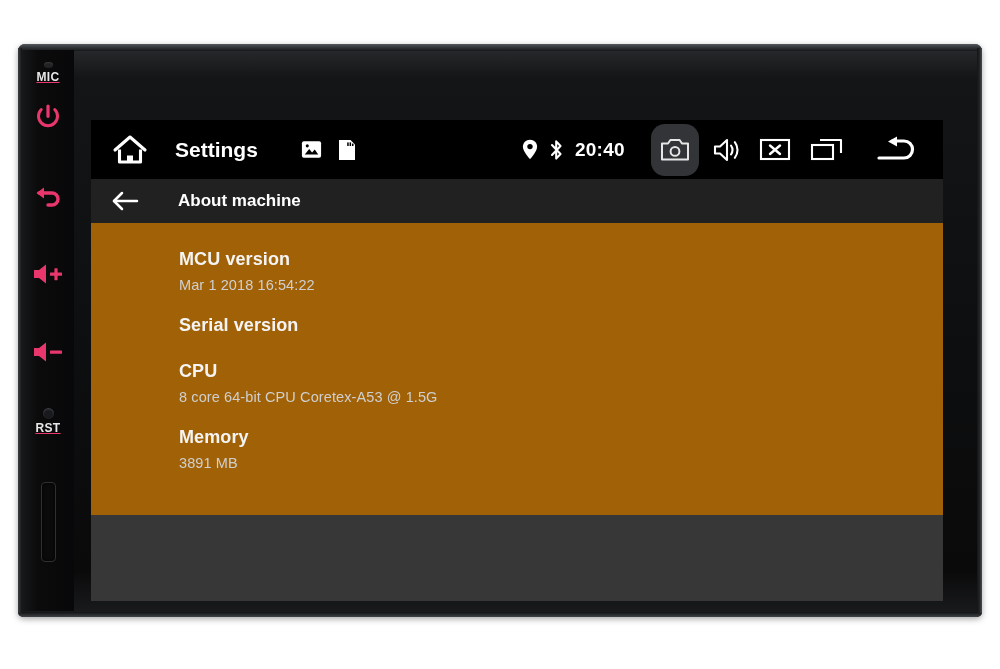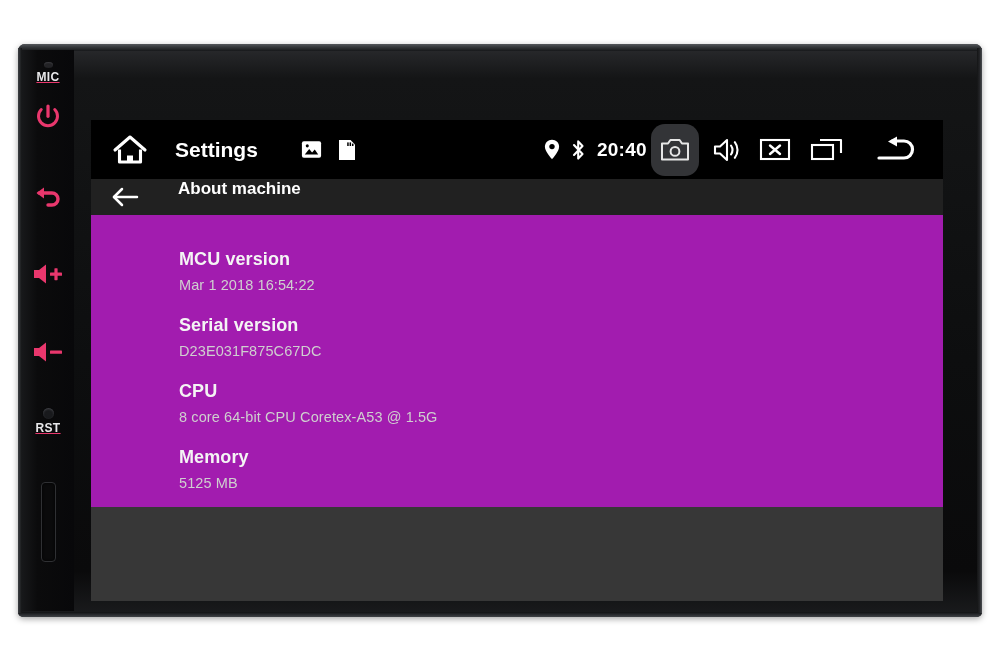--- a/index.html
+++ b/index.html
@@ -151,21 +151,21 @@
   #topbar-right {
     margin-left: auto;
     display: flex;
     align-items: center;
     height: 100%;
   }
   #status-cluster {
     display: flex;
     align-items: center;
     gap: 11px;
-    margin-right: 0;
+    margin-right: 22px;
   }
   #clock {
     color: #ffffff;
     font-size: 19px;
     font-weight: bold;
     letter-spacing: 0.3px;
   }
   .navkey {
     width: 48px;
     height: 100%;
@@ -178,46 +178,46 @@
   #capture-key {
     background: #333437;
     border-radius: 14px;
     height: 52px;
     margin: 0 4px;
   }
   #back-key { margin-right: 18px; margin-left: 14px; }
 
   
   #subheader {
-    height: 36px;
+    height: 44px;
     background: #212121;
     display: flex;
-    align-items: flex-start;
+    align-items: center;
     box-shadow: 0 1px 0 rgba(0,0,0,0.25);
   }
   #back-arrow-btn {
     width: 68px;
     height: 100%;
     display: flex;
     align-items: center;
     justify-content: center;
     cursor: pointer;
   }
   #page-title {
     color: #ffffff;
     font-size: 17px;
     font-weight: bold;
     margin-left: 19px;
   }
 
   
   #content {
-    background: #a21caf;
+    background: #a16207;
     height: 292px;
-    padding-top: 24px;
+    padding-top: 16px;
     box-sizing: border-box;
     overflow: hidden;
   }
   .list-item {
     padding: 10px 0 10px 88px;
     cursor: pointer;
   }
   .li-title {
     color: #f4f4f4;
     font-size: 18px;
@@ -386,30 +386,29 @@
 
       <div id="content">
 
         <div class="list-item">
           <div class="li-title">MCU version</div>
           <div class="li-sub">Mar  1 2018 16:54:22</div>
         </div>
 
         <div class="list-item">
           <div class="li-title">Serial version</div>
-          <div class="li-sub">D23E031F875C67DC</div>
         </div>
 
         <div class="list-item">
           <div class="li-title">CPU</div>
           <div class="li-sub">8 core 64-bit CPU Coretex-A53 @ 1.5G</div>
         </div>
 
         <div class="list-item">
           <div class="li-title">Memory</div>
-          <div class="li-sub">5125 MB</div>
+          <div class="li-sub">3891 MB</div>
         </div>
 
       </div>
 
     </div>
   </div>
 </div>
 
 </body></html>

